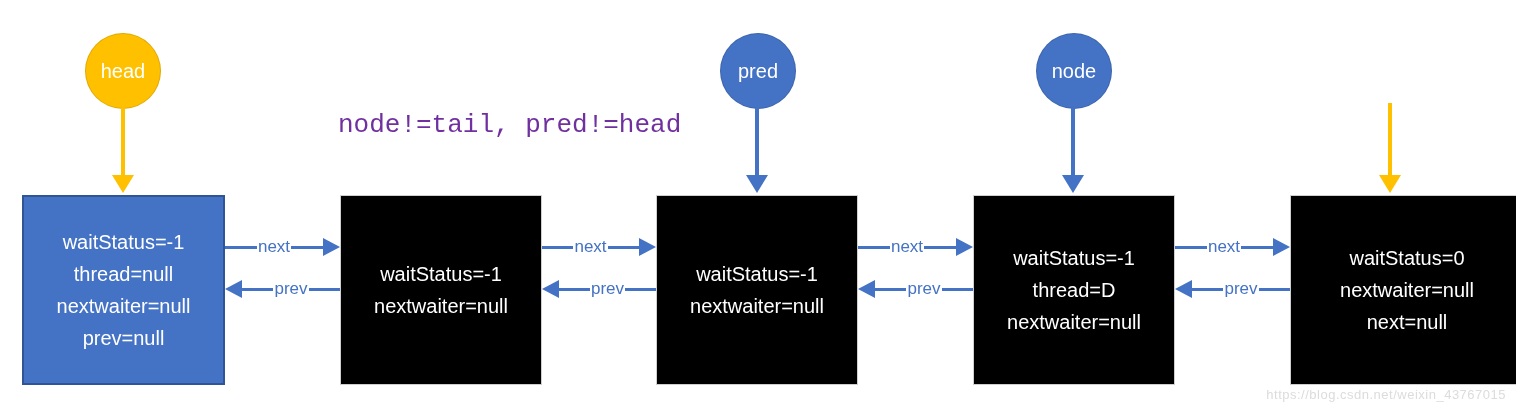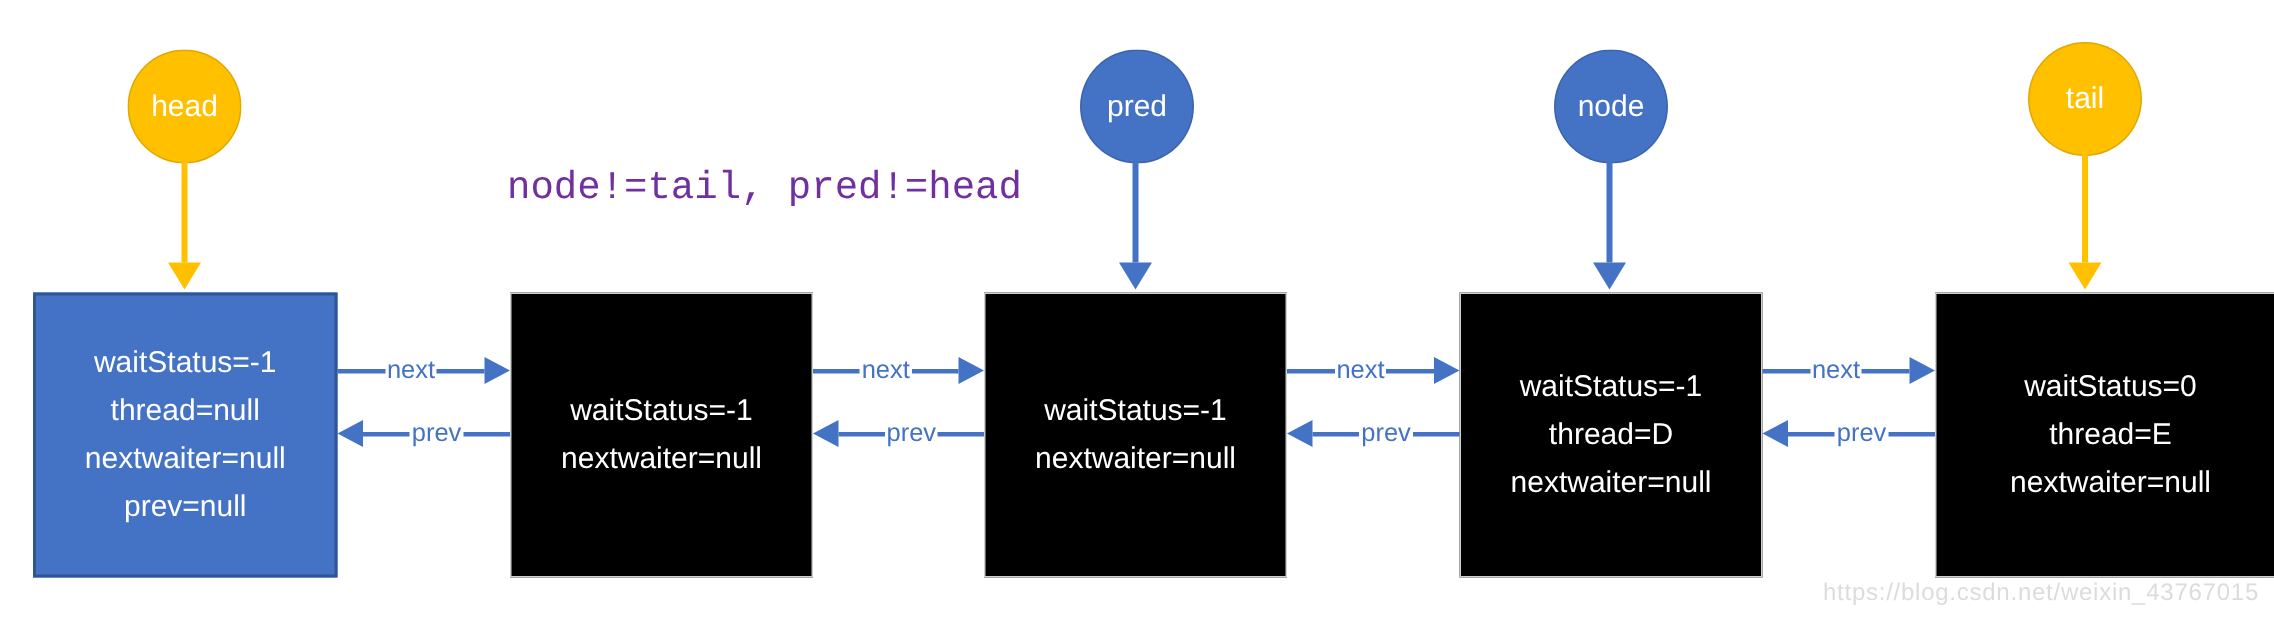--- a/index.html
+++ b/index.html
@@ -40,21 +40,21 @@
   
   .hgroup{
     position:absolute;height:20px;display:flex;align-items:center;
   }
   .seg{flex:1;height:3px;background:var(--accent-blue);}
   .alabel{color:var(--accent-blue);font-size:17px;line-height:20px;padding:0 1px;white-space:nowrap;}
   .tri-r{width:0;height:0;border-top:9px solid transparent;border-bottom:9px solid transparent;border-left:17px solid var(--accent-blue);}
   .tri-l{width:0;height:0;border-top:9px solid transparent;border-bottom:9px solid transparent;border-right:17px solid var(--accent-blue);}
   
   .watermark{
-    position:absolute;right:10px;top:387px;font-size:16px;color:var(--watermark-gray);
+    position:absolute;right:10px;top:387px;font-size:13px;color:var(--watermark-gray);
     letter-spacing:0.5px;
   }
 </style>
 </head>
 <body>
 
 <div class="canvas">
 
   <div class="circle yellow" style="left:85px;top:33px">
     <span>head</span>
@@ -67,23 +67,20 @@
   </div>
   <div class="vstem blue-bg" style="left:755px;top:108px;height:67px"></div>
   <div class="vtri blue-tri" style="left:746px;top:175px"></div>
 
   <div class="circle blue" style="left:1036px;top:33px">
     <span>node</span>
   </div>
   <div class="vstem blue-bg" style="left:1071px;top:108px;height:67px"></div>
   <div class="vtri blue-tri" style="left:1062px;top:175px"></div>
 
-  <div class="circle yellow" style="left:1352px;top:28px">
-    <span>tail</span>
-  </div>
   <div class="vstem yellow-bg" style="left:1388px;top:103px;height:72px"></div>
   <div class="vtri yellow-tri" style="left:1379px;top:175px"></div>
 
   <div class="condition">node!=tail, pred!=head</div>
 
   <div class="node-box blue-box" style="left:22px;width:203px">
     <div class="nline">waitStatus=-1</div>
     <div class="nline">thread=null</div>
     <div class="nline">nextwaiter=null</div>
     <div class="nline">prev=null</div>
@@ -100,22 +97,22 @@
   </div>
 
   <div class="node-box black-box" style="left:973px;width:202px">
     <div class="nline">waitStatus=-1</div>
     <div class="nline">thread=D</div>
     <div class="nline">nextwaiter=null</div>
   </div>
 
   <div class="node-box black-box" style="left:1290px;width:234px">
     <div class="nline">waitStatus=0</div>
-    <div class="nline">thread=E</div>
     <div class="nline">nextwaiter=null</div>
+    <div class="nline">next=null</div>
   </div>
 
   <div class="hgroup" style="left:225px;width:115px;top:237px">
     <span class="seg"></span>
     <span class="alabel">next</span>
     <span class="seg"></span>
     <span class="tri-r"></span>
   </div>
   <div class="hgroup" style="left:225px;width:115px;top:279px">
     <span class="tri-l"></span>

